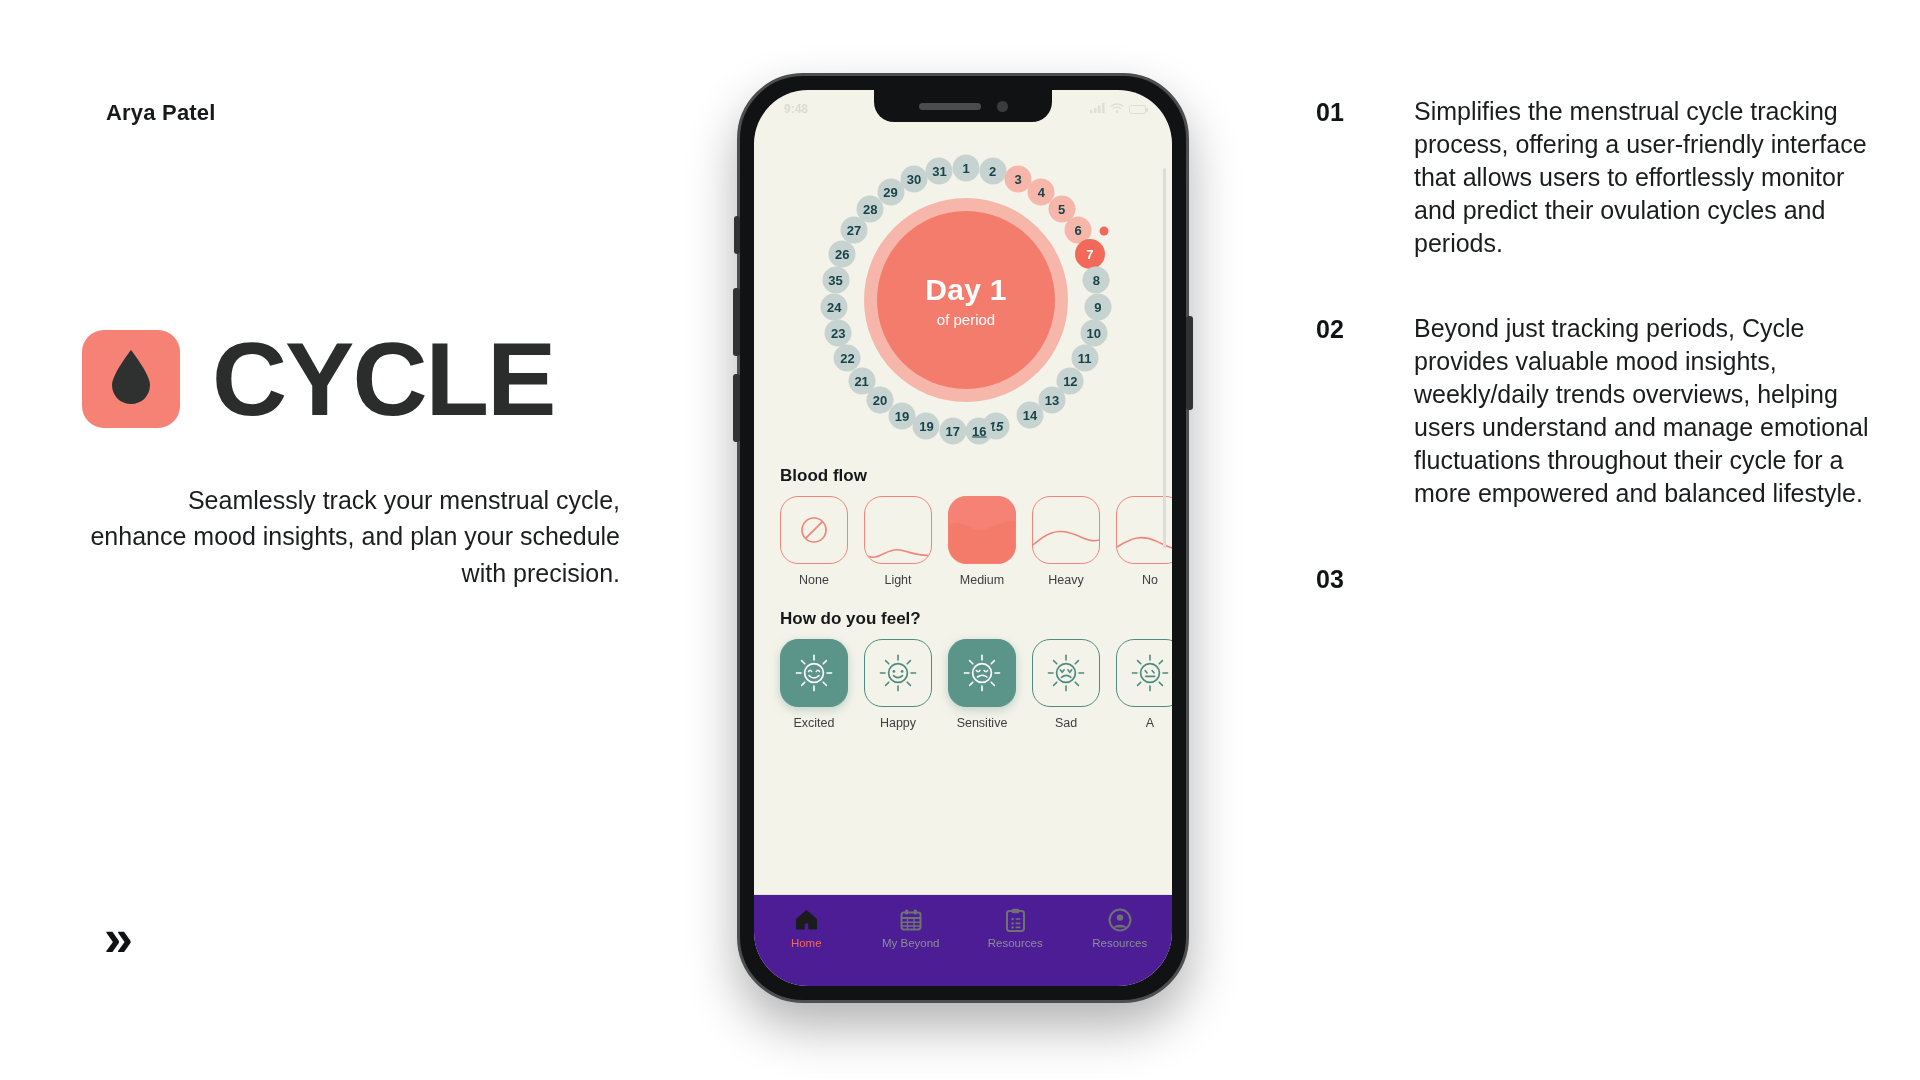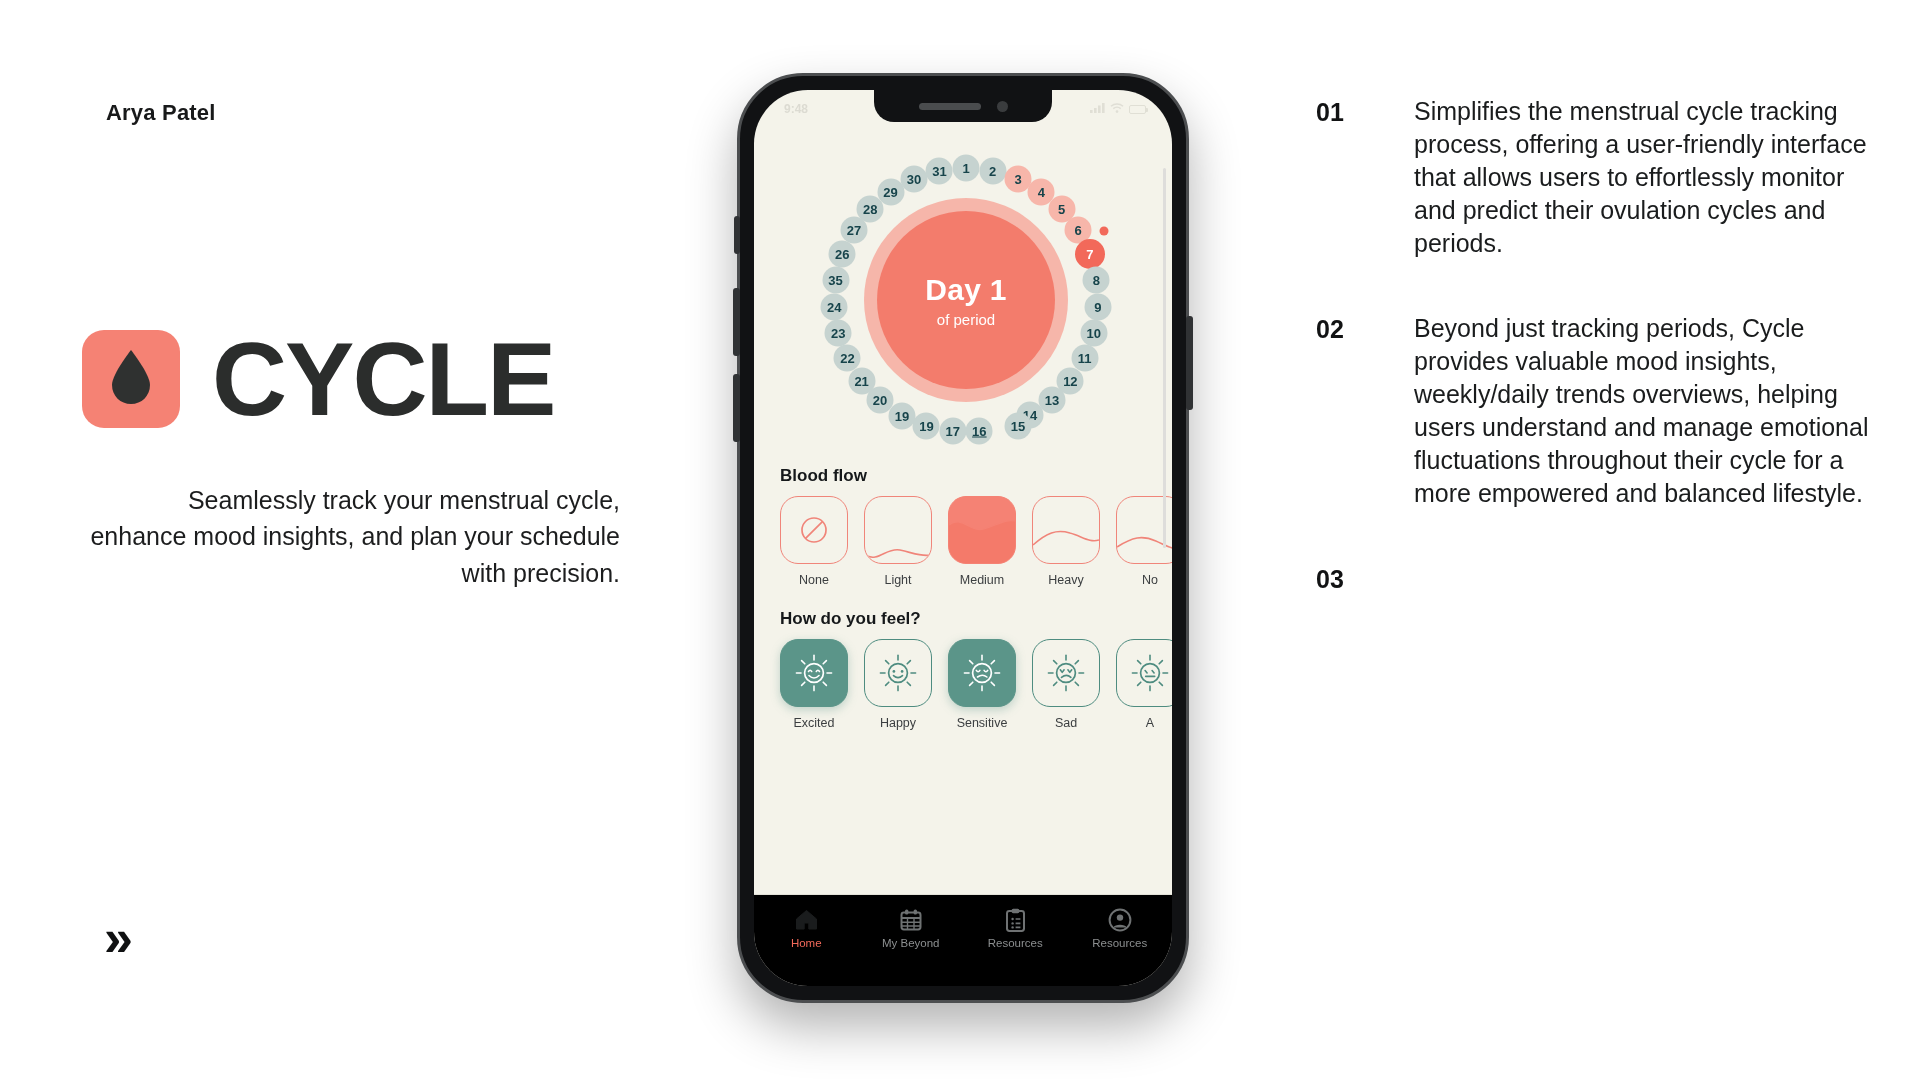--- a/index.html
+++ b/index.html
@@ -136,21 +136,21 @@
   .opt-label { margin-top: 9px; font-size: 12.5px; color: #3b3e40; white-space: nowrap; }
 
   .mood .opt-tile { border-color: #4E8C80; }
   .mood .opt-tile.sel { background: #5B9589; border-color: #5B9589; box-shadow: 0 3px 10px rgba(91,149,137,.35); }
 
   .flow-wave { position: absolute; left: 0; bottom: 0; width: 100%; }
 
   
   .tabbar {
     position: absolute; left: 0; bottom: 0; width: 100%; height: 92px;
-    background: #000000; border-top: 1px solid #e3e2d8;
+    background: #4c1d95; border-top: 1px solid #e3e2d8;
     display: flex; align-items: flex-start; justify-content: space-around;
     padding-top: 12px; z-index: 15;
   }
   .tab { width: 88px; text-align: center; color: #8c8f90; }
   .tab .tab-label { font-size: 11.5px; margin-top: 4px; display: block; }
   .tab.active { color: #F2695A; }
   .tab.active .tab-icon svg { stroke: #1a1c1d; fill: #1a1c1d; }
   .tab-icon { height: 26px; display: flex; align-items: center; justify-content: center; }
   .home-indicator {
     position: absolute; left: 50%; bottom: 12px; transform: translateX(-50%);
@@ -246,21 +246,21 @@
                 <div class="day-dot flow" style="height: 27px; width: 27px; left: 262.021px; top: 80.1768px;">6</div>
                 <div class="day-dot today" style="height: 30px; width: 30px; left: 273.783px; top: 104.156px;">7</div>
                 <div class="marker-dot" style="left: 287.67px; top: 80.9847px;"></div>
                 <div class="day-dot" style="height: 27px; width: 27px; left: 280.478px; top: 130.012px;">8</div>
                 <div class="day-dot" style="height: 27px; width: 27px; left: 281.831px; top: 156.686px;">9</div>
                 <div class="day-dot" style="height: 27px; width: 27px; left: 277.786px; top: 183.086px;">10</div>
                 <div class="day-dot" style="height: 27px; width: 27px; left: 268.51px; top: 208.132px;">11</div>
                 <div class="day-dot" style="height: 27px; width: 27px; left: 254.382px; top: 230.798px;">12</div>
                 <div class="day-dot" style="height: 27px; width: 27px; left: 235.981px; top: 250.156px;">13</div>
                 <div class="day-dot" style="height: 27px; width: 27px; left: 214.06px; top: 265.414px;">14</div>
-                <div class="day-dot" style="height: 27px; width: 27px; left: 202px; top: 275.946px;">15</div>
+                <div class="day-dot" style="height: 27px; width: 27px; left: 180px; top: 275.946px; font-style: italic;">15</div>
                 <div class="day-dot" style="height: 27px; width: 27px; left: 163.354px; top: 281.323px; text-decoration: underline;">16</div>
                 <div class="day-dot" style="height: 27px; width: 27px; left: 136.646px; top: 281.323px;">17</div>
                 <div class="day-dot" style="height: 27px; width: 27px; left: 110.484px; top: 275.946px;">19</div>
                 <div class="day-dot" style="height: 27px; width: 27px; left: 85.9401px; top: 266px;">19</div>
                 <div class="day-dot" style="height: 27px; width: 27px; left: 64.0188px; top: 250.156px;">20</div>
                 <div class="day-dot" style="height: 27px; width: 27px; left: 45.6176px; top: 230.798px;">21</div>
                 <div class="day-dot" style="height: 27px; width: 27px; left: 31.4898px; top: 208.132px;">22</div>
                 <div class="day-dot" style="height: 27px; width: 27px; left: 22.2138px; top: 183.086px;">23</div>
                 <div class="day-dot" style="height: 27px; width: 27px; left: 18.1694px; top: 156.686px;">24</div>
                 <div class="day-dot" style="height: 27px; width: 27px; left: 19.5222px; top: 130.012px;">35</div>

